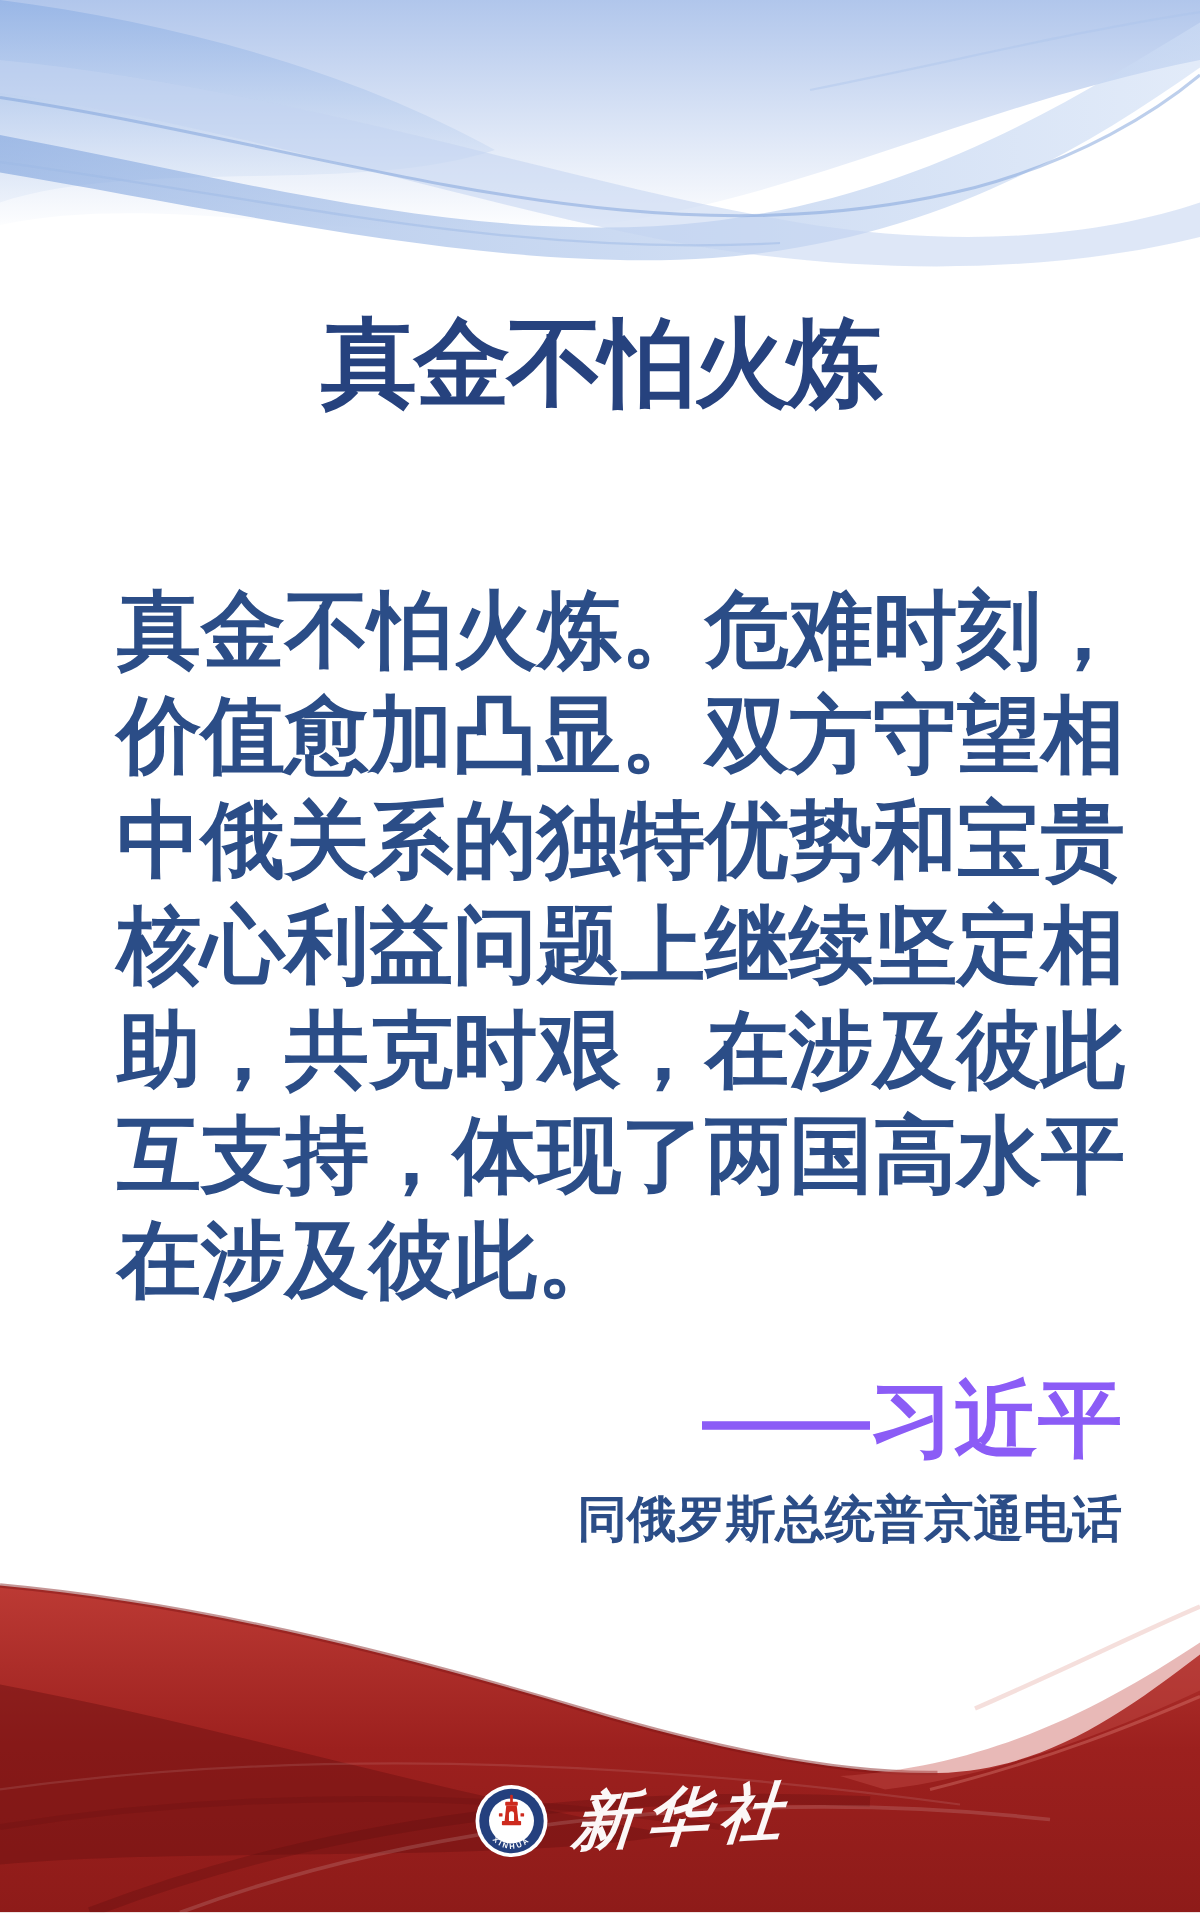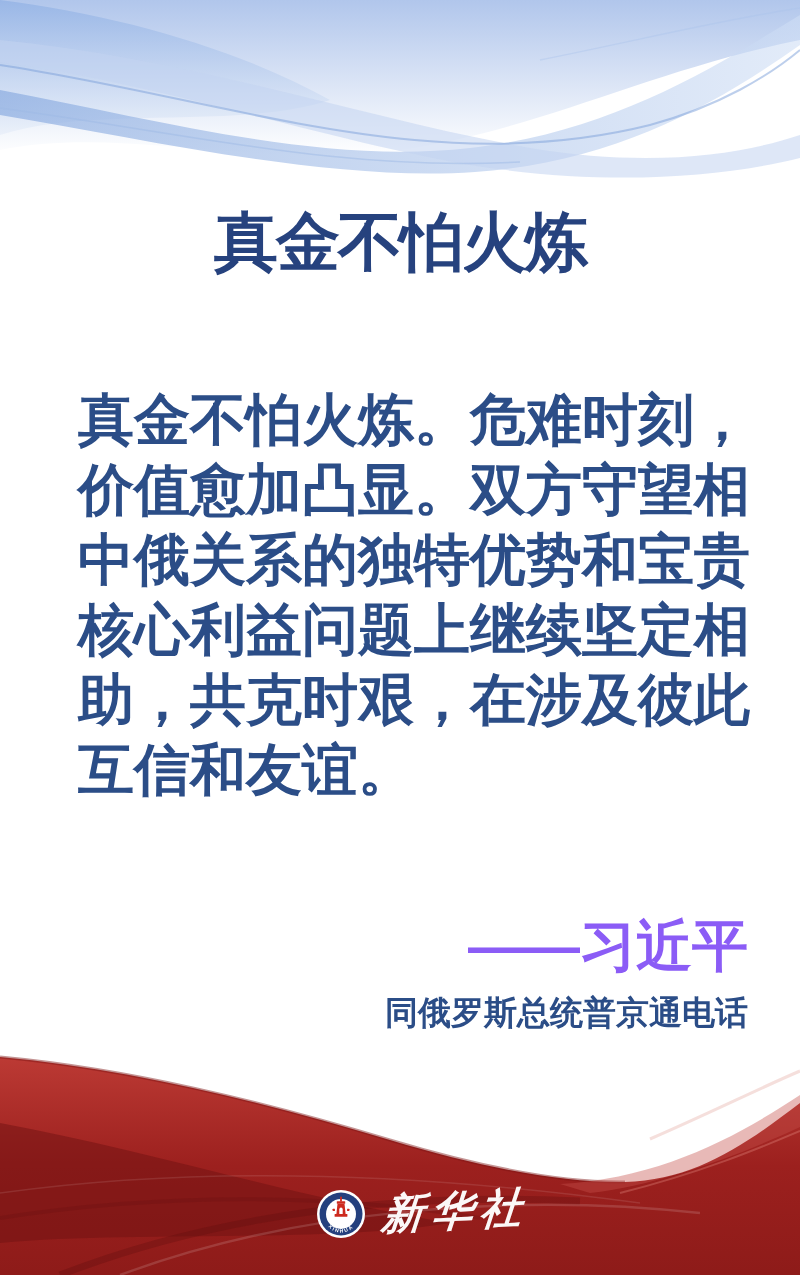--- a/index.html
+++ b/index.html
@@ -85,21 +85,22 @@
   </svg>
 
   <h1 class="poster-title">真金不怕火炼</h1>
 
   <div class="quote">
     <div class="quote-line">真金不怕火炼。危难时刻，</div>
     <div class="quote-line">价值愈加凸显。双方守望相</div>
     <div class="quote-line">中俄关系的独特优势和宝贵</div>
     <div class="quote-line">核心利益问题上继续坚定相</div>
     <div class="quote-line">助，共克时艰，在涉及彼此</div>
-    <div class="quote-line">互信和友谊。</div>
+    <div class="quote-line">互支持，体现了两国高水平</div>
+    <div class="quote-line">在涉及彼此。</div>
   </div>
 
   <div class="attribution">——习近平</div>
 
   <div class="source">
     <div>同俄罗斯总统普京通电话</div>
   </div>
 
   <svg class="bottom-wave" viewBox="0 0 800 232" preserveAspectRatio="none" aria-hidden="true">
     <defs>

